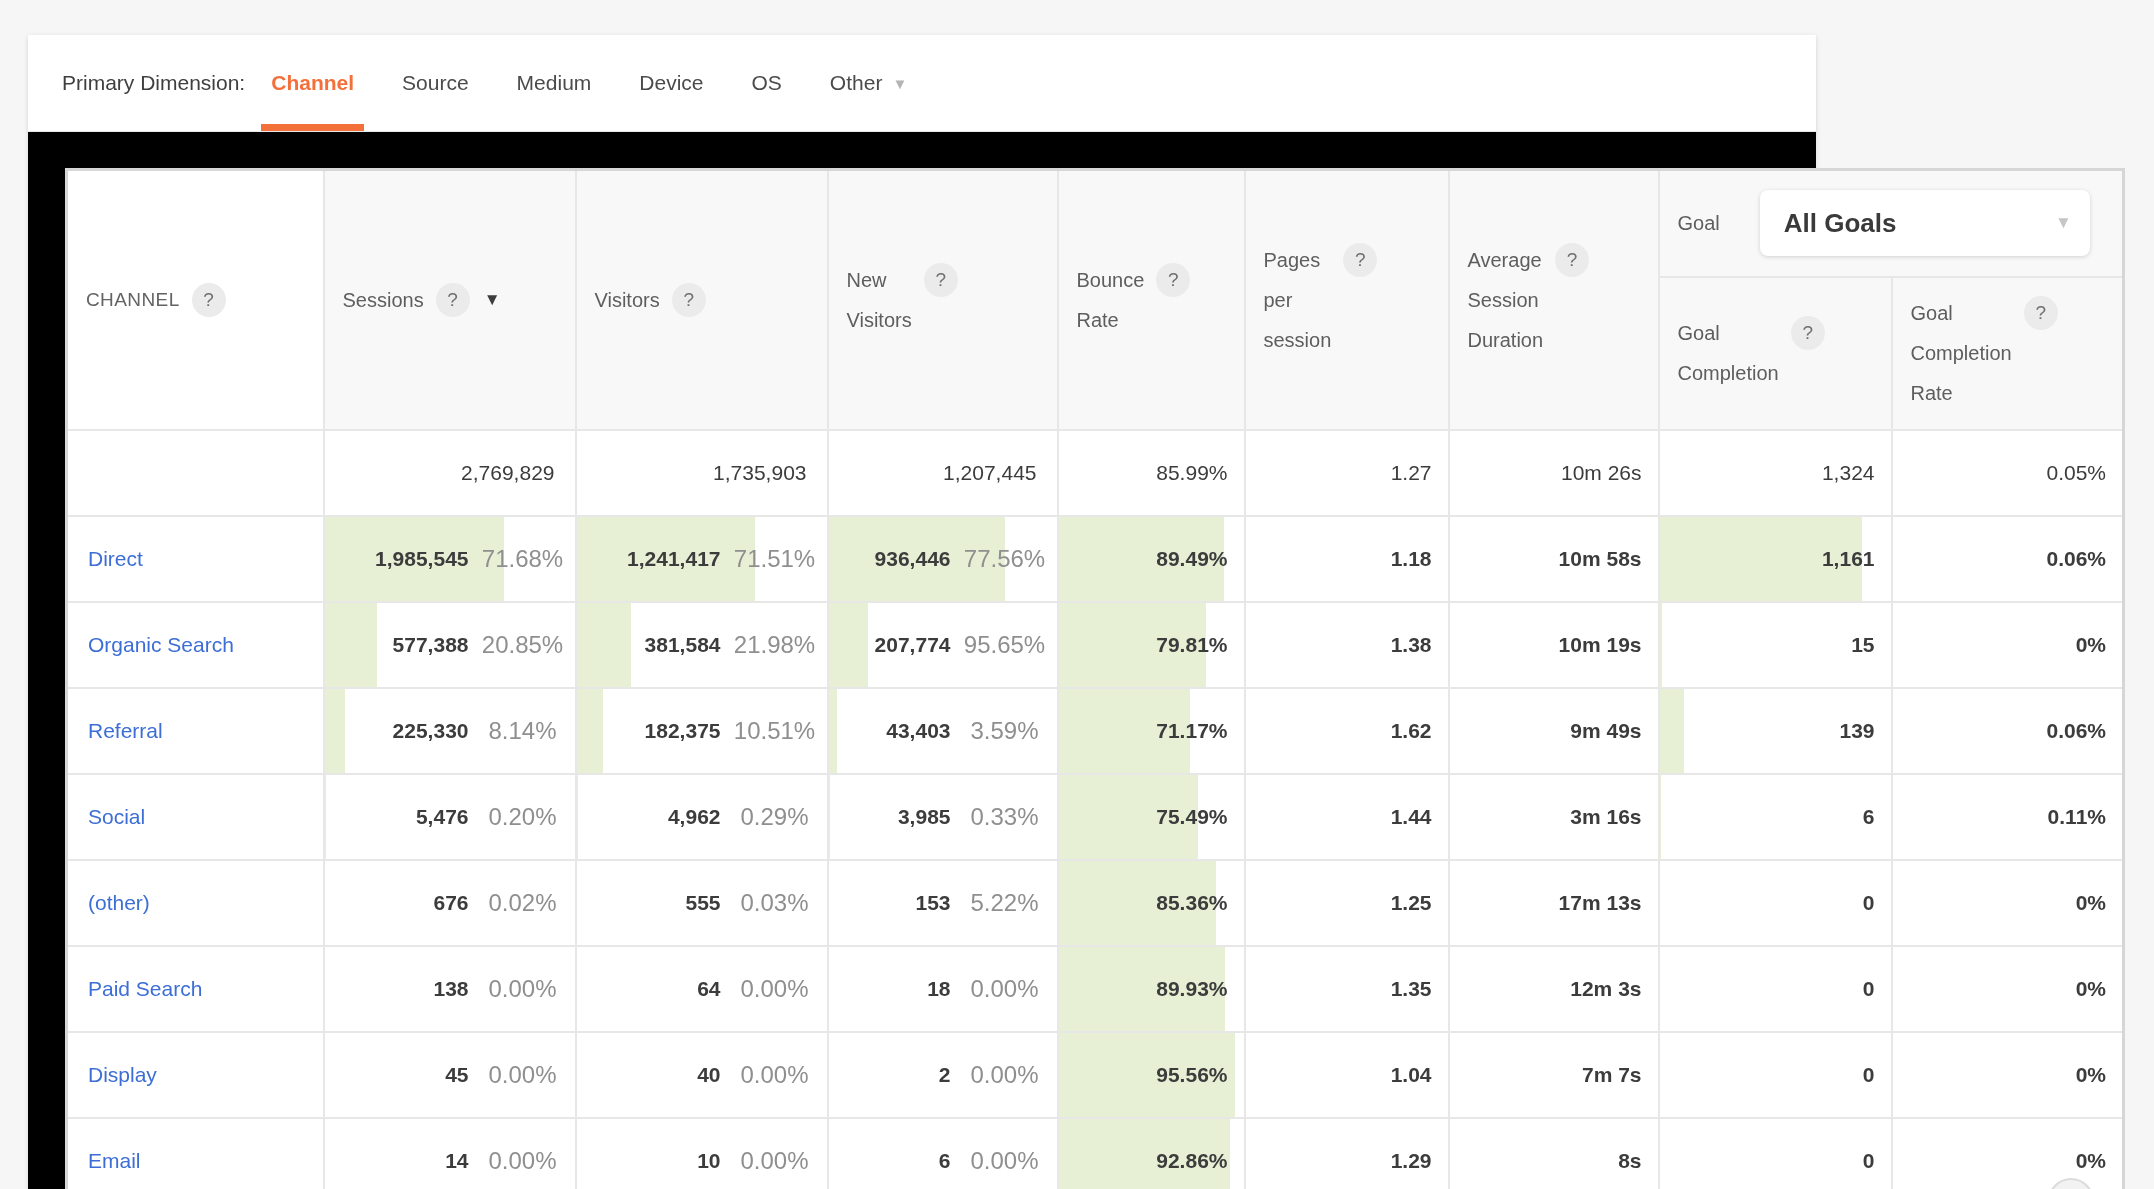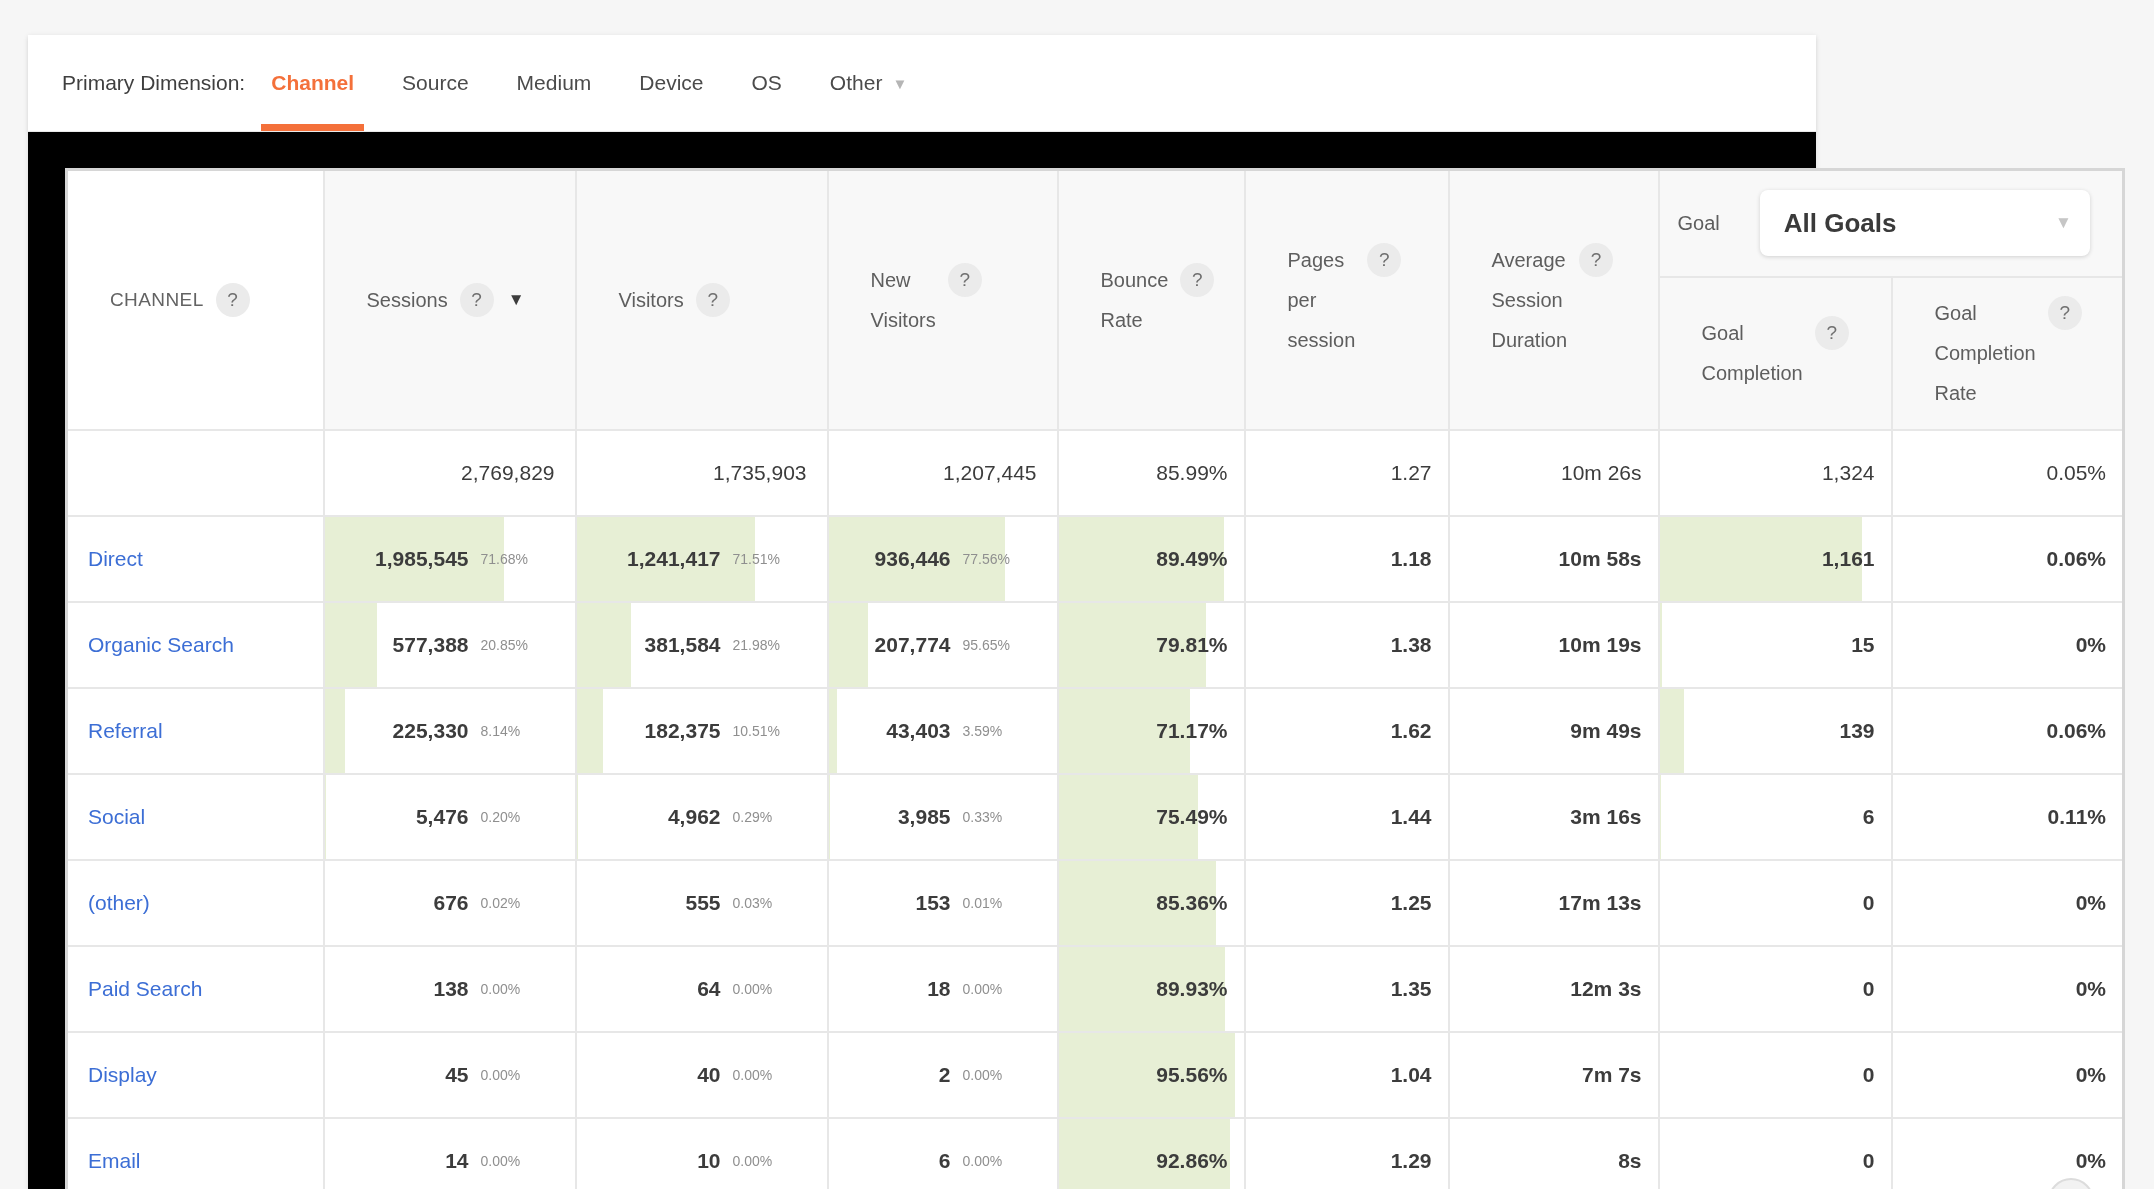--- a/index.html
+++ b/index.html
@@ -13,42 +13,42 @@
   .tab{position:relative;height:100%;display:flex;align-items:center;padding:0 10px;margin-right:28px;font-size:21px;color:#4b4b4b;cursor:pointer;white-space:nowrap;}
   .tab.active{color:#f4703a;font-weight:700;}
   .tab.active::after{content:"";position:absolute;left:0;right:0;bottom:0;height:7px;background:#f4703a;}
   .tri{margin-left:10px;color:#b5b5b5;font-size:15px;}
   
   .table-wrap{position:absolute;left:37px;top:133px;}
   table{border-collapse:collapse;table-layout:fixed;width:2057px;background:#fff;border:3px solid #d6d6d6;}
   th,td{border:2px solid #e7e7e7;padding:0;}
   th{background:#f8f8f8;font-weight:400;color:#5e5e5e;font-size:20px;text-align:left;vertical-align:middle;}
   th.th-channel{background:#fff;}
-  .hflex{display:flex;align-items:flex-start;padding-left:18px;padding-right:8px;margin-left:24px;}
+  .hflex{display:flex;align-items:flex-start;padding-left:18px;padding-right:8px;}
   .hlabel{white-space:pre-line;line-height:40px;}
   .hlabel.caps{font-size:19px;letter-spacing:.4px;color:#636363;}
   .help{flex:none;width:34px;height:34px;border-radius:50%;background:#ebebeb;color:#6f6f6f;font-size:19px;line-height:34px;text-align:center;margin-left:12px;margin-top:3px;cursor:pointer;}
   .sort{margin-left:14px;margin-top:10px;font-size:17px;color:#3d3d3d;cursor:pointer;line-height:20px;}
   .hr1 .th-goal{height:107px;}
   .goalflex{display:flex;align-items:center;padding-left:18px;}
   .goal-label{font-size:20px;color:#5e5e5e;margin-right:40px;}
   .dd{width:330px;height:66px;background:#fff;border-radius:8px;box-shadow:0 1px 4px rgba(0,0,0,.16);display:flex;align-items:center;padding:0 18px 0 24px;cursor:pointer;}
   .dd-text{font-size:26px;font-weight:700;color:#3a3a3a;flex:1;}
   .dd-arrow{color:#c6c6c6;font-size:17px;}
   .hr2 th{height:153px;}
   
   tbody tr{height:84px;padding-left:44px;}
   tr.row-total{height:82px;}
   .cw{position:relative;height:84px;display:flex;align-items:center;justify-content:flex-end;overflow:hidden;}
   .row-total .cw{height:82px;}
   .cwl{display:flex;align-items:center;height:84px;padding-left:20px;}
   .chlink{color:#3c6ed5;font-size:21px;text-decoration:none;cursor:pointer;}
   .num{position:relative;z-index:1;font-size:21px;font-weight:700;color:#3c3c3c;}
   .row-total .num{font-weight:400;}
-  .pct{position:relative;z-index:1;display:inline-block;width:84px;margin-left:12px;text-align:left;font-size:14px;color:#8f8f8f;}
+  .pct{position:relative;z-index:1;display:inline-block;width:84px;margin-left:12px;text-align:center;font-size:24px;color:#8f8f8f;}
   .td-m .cw{padding-right:10px;}
   .td-v .cw{padding-right:16px;}
   .cw.cw-t{padding-right:20px;}
   .bar{position:absolute;left:0;top:0;height:100%;background:#e7efd5;z-index:0;}
   .peek-circle{position:absolute;left:2048px;top:1178px;width:46px;height:46px;border-radius:50%;background:#f2f2f2;border:2px solid #dcdcdc;z-index:3;}
 </style>
 </head>
 <body>
 
 <div class="page">
@@ -459,21 +459,21 @@
                 <div class="cw">
                   <div class="bar" style="width: 0.03%;"></div>
                   <span class="num">555</span>
                   <span class="pct">0.03%</span>
                 </div>
               </td>
             <td class="td-m">
                 <div class="cw">
                   <div class="bar" style="width: 0.01%;"></div>
                   <span class="num">153</span>
-                  <span class="pct">0.01%</span>
+                  <span class="pct">5.22%</span>
                 </div>
               </td>
             <td class="td-v">
                 <div class="cw">
                   <div class="bar" style="width: 85.36%;"></div>
                   <span class="num">85.36%</span>
                 </div>
               </td>
             <td class="td-v">
                 <div class="cw">

